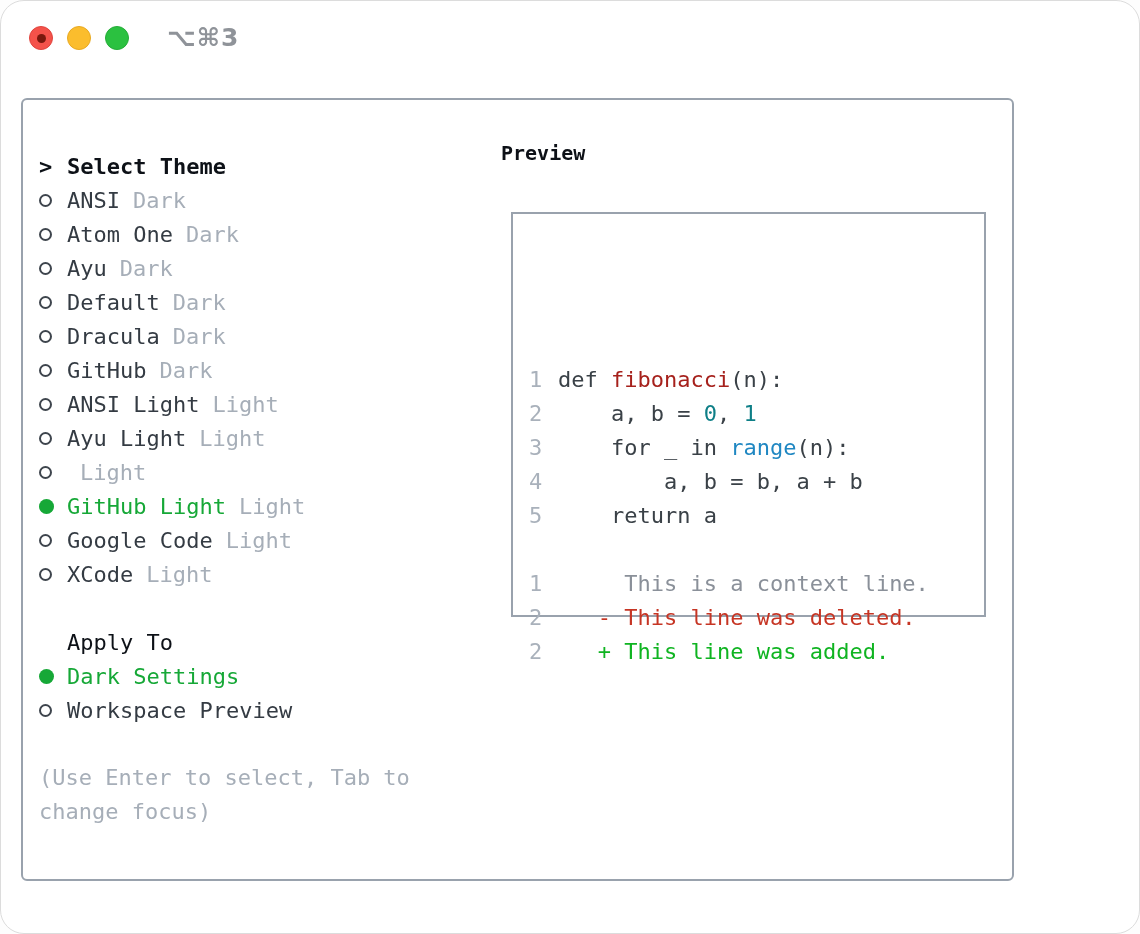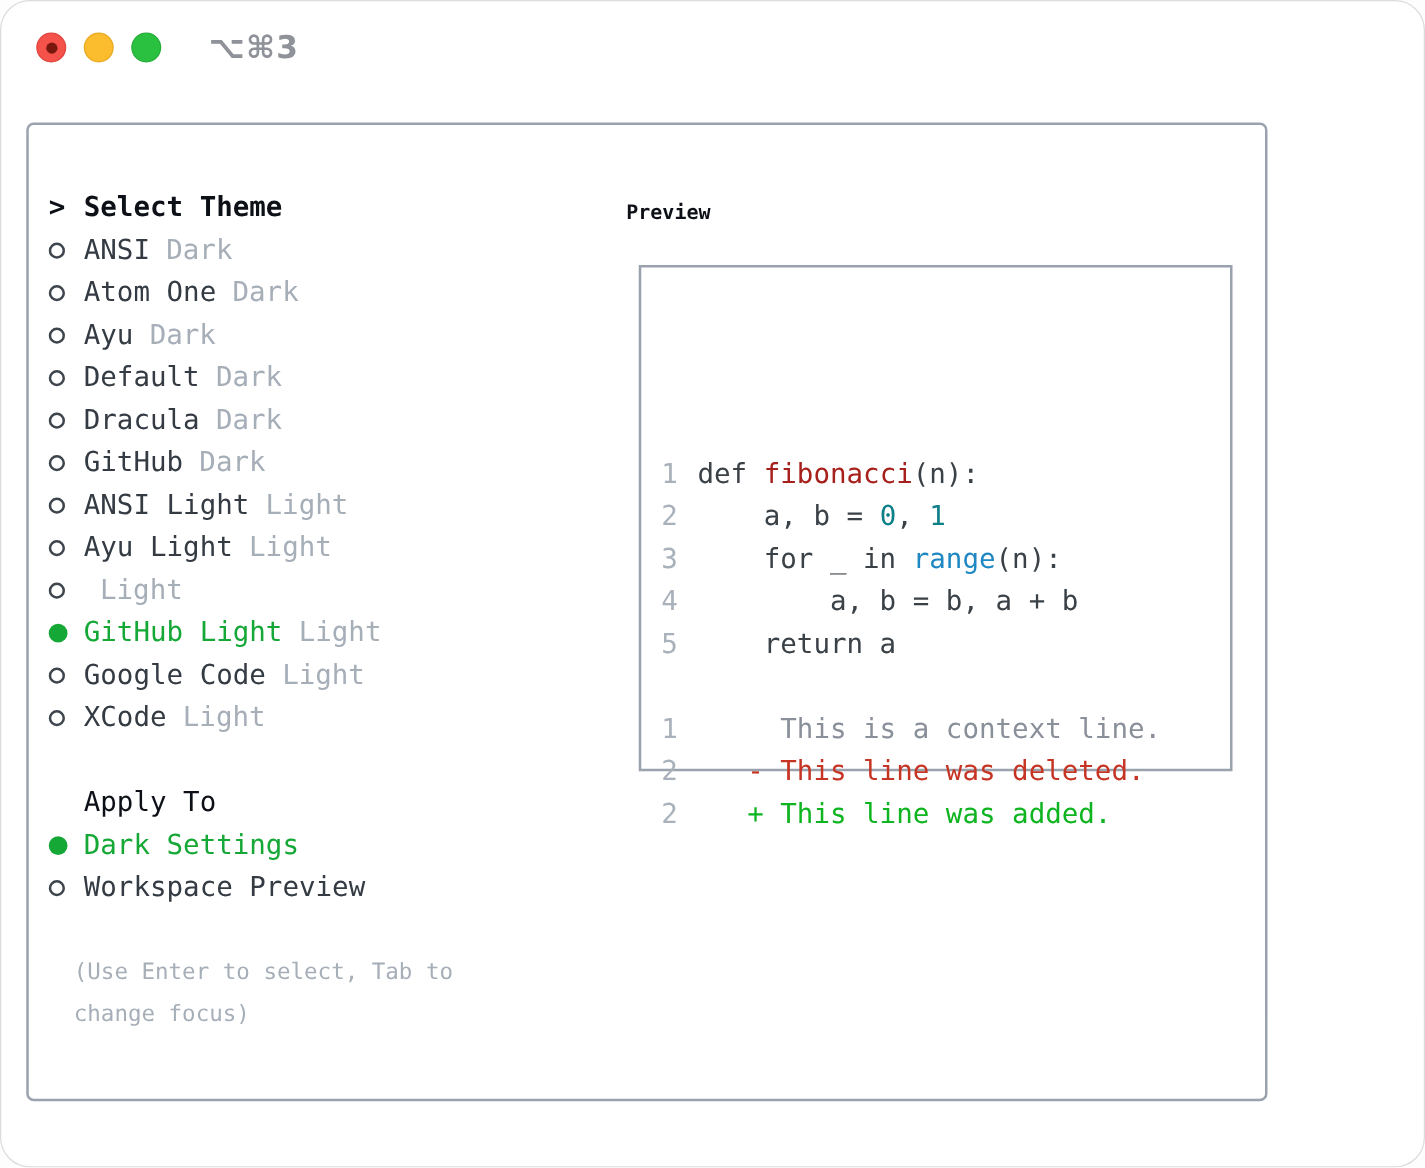--- a/index.html
+++ b/index.html
@@ -24,23 +24,23 @@
   .row .marker{width:28px;display:flex;align-items:center;flex:0 0 28px;}
   .circle{width:13px;height:13px;border-radius:50%;border:2px solid #3e454d;}
   .circle.filled{width:15px;height:15px;border:none;background:var(--selected_green);}
   .row.selected .nm{color:var(--selected_green);}
   .row .tag{color:var(--tag_gray);margin-left:13px;}
   .row.hdr{font-weight:bold;color:var(--heading_black);}
   .row.hdr .marker{font-weight:bold;color:var(--heading_black);}
   .row.sub-hdr{color:var(--heading_black);}
 
   .apply-block{position:absolute;left:16px;top:525px;}
-  .hint{position:absolute;left:16px;top:661px;font-size:18px;line-height:34px;color:var(--tag_gray);white-space:pre-line;margin-left:20px;}
+  .hint{position:absolute;left:16px;top:661px;font-size:22px;line-height:34px;color:var(--tag_gray);white-space:pre-line;}
 
-  .preview-title{position:absolute;left:478px;top:60px;height:34px;display:flex;align-items:flex-start;font-size:16px;font-weight:bold;color:var(--heading_black);}
+  .preview-title{position:absolute;left:478px;top:31px;height:34px;display:flex;align-items:flex-end;font-size:20px;font-weight:bold;color:var(--heading_black);}
   .preview-box{position:absolute;left:488px;top:112px;width:475px;height:405px;border:2px solid var(--panel_border);background:#fff;}
   .code{position:absolute;left:16px;top:47px;font-size:22px;line-height:34px;white-space:pre;}
   .code-line{height:34px;}
   .ln{display:inline-block;width:29px;color:var(--line_number_gray);}
   .tok-code{color:var(--code_default);}
   .tok-func{color:var(--code_function_red);}
   .tok-num{color:var(--code_number_teal);}
   .tok-builtin{color:var(--code_builtin_blue);}
   .tok-context{color:var(--diff_context_gray);}
   .tok-deleted{color:var(--diff_deleted_red);}

